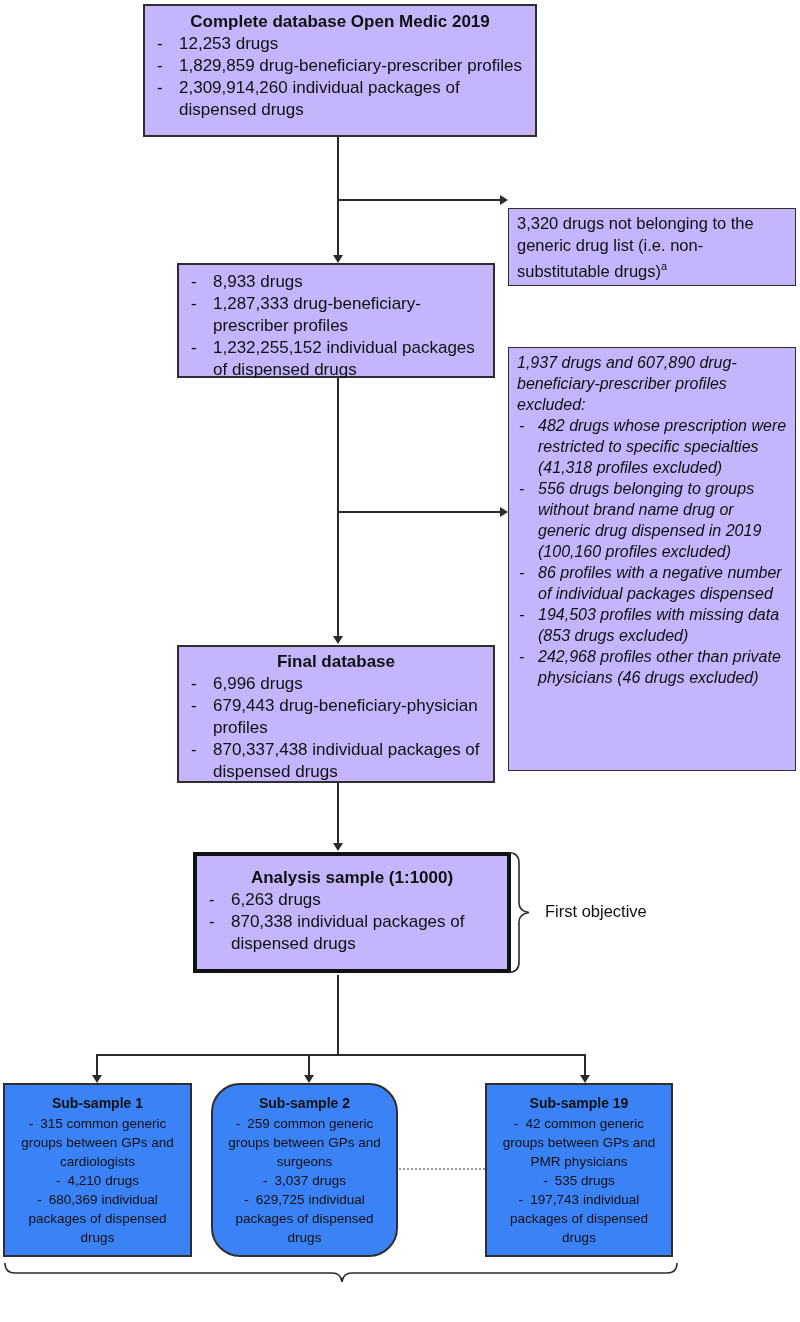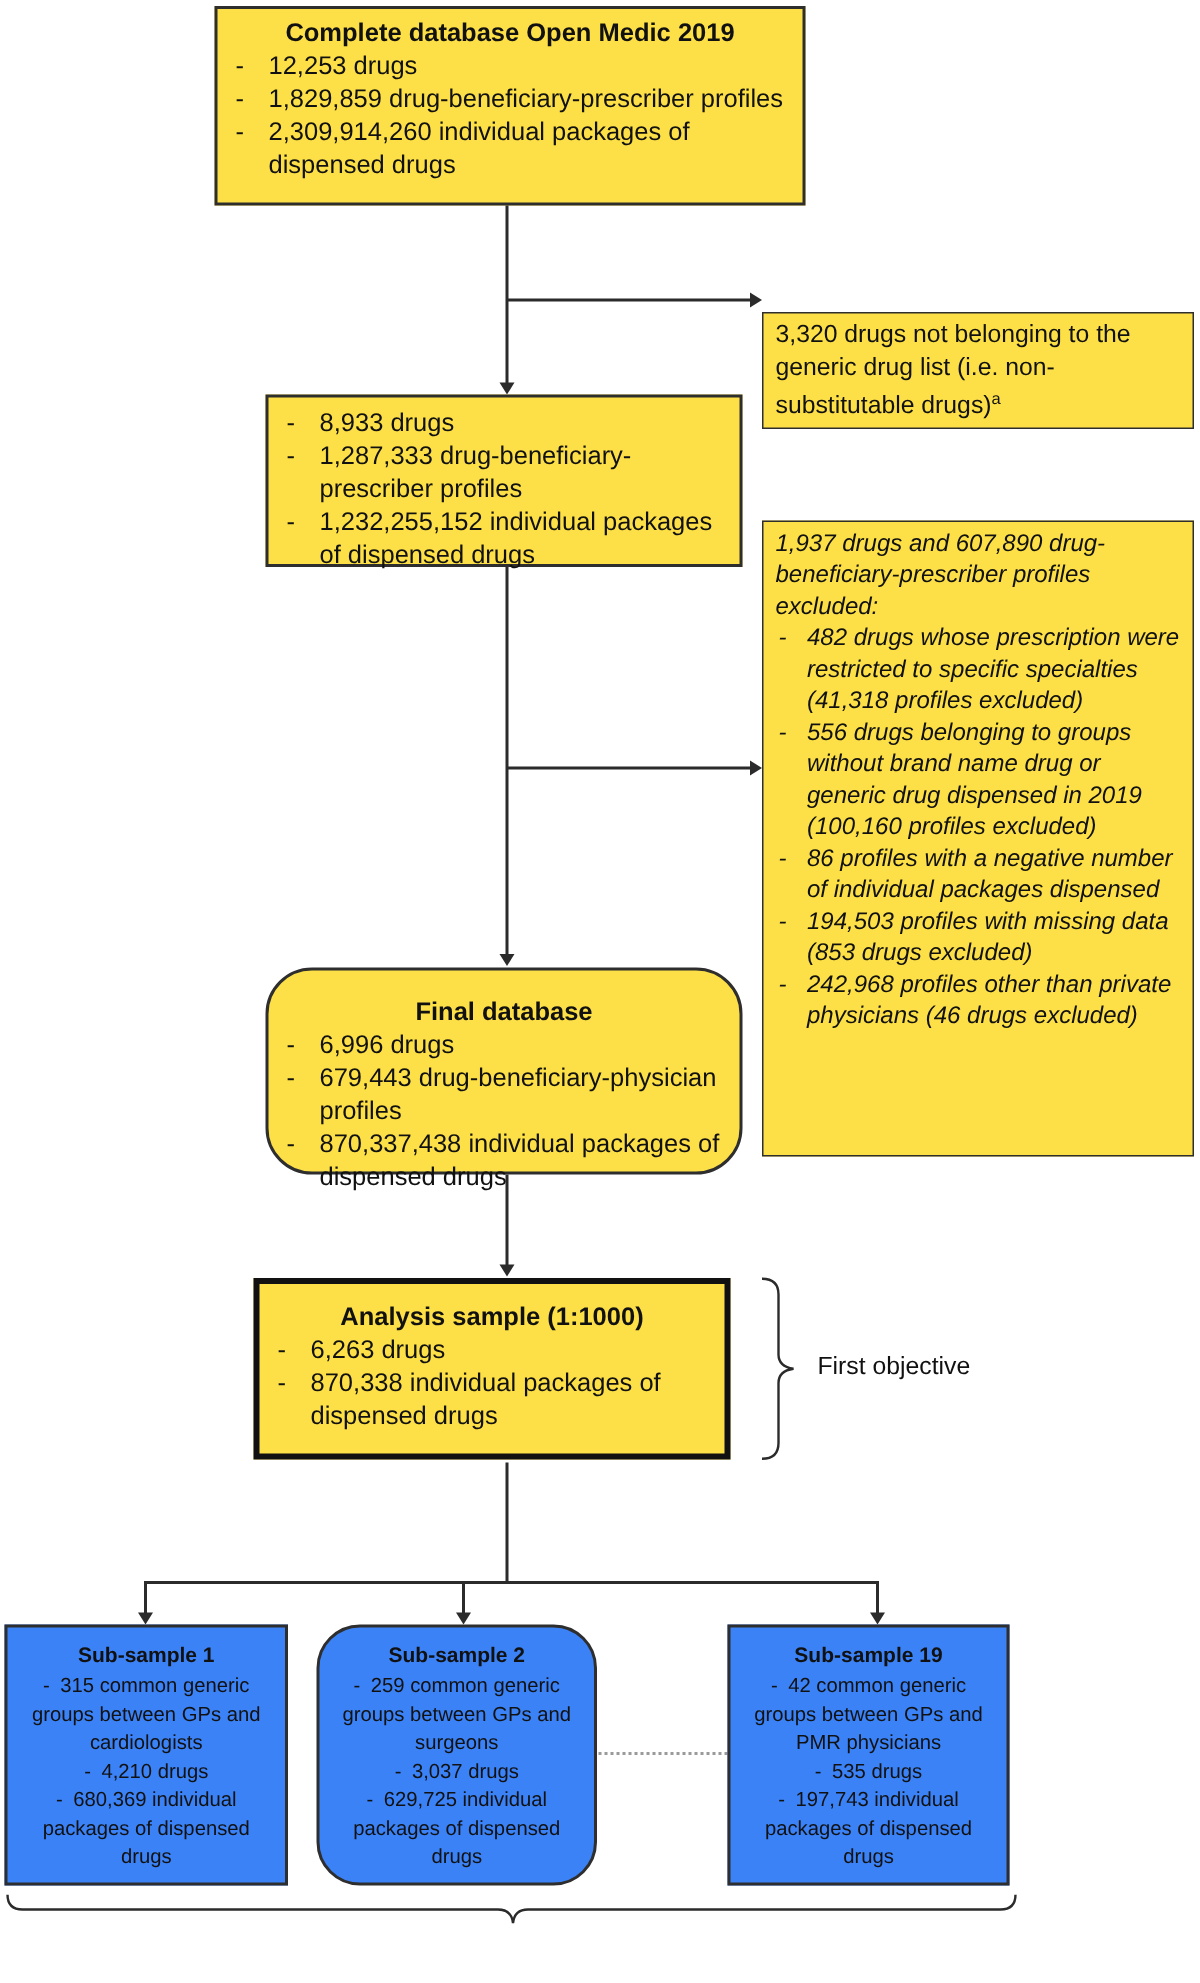--- a/index.html
+++ b/index.html
@@ -1,19 +1,19 @@
 <!DOCTYPE html>
 <html><head>
 <meta charset="utf-8">
 <style>
   html,body{margin:0;padding:0;background:#ffffff;}
   body{width:800px;height:1322px;font-family:"Liberation Sans","DejaVu Sans",sans-serif;color:#111;}
   #diagram{position:relative;width:800px;height:1322px;background:#fff;overflow:hidden;}
 
-  .box{position:absolute;background:#fde047;border:2px solid #2e2e2e;box-sizing:border-box;font-size:17px;line-height:22px;}
+  .box{position:absolute;background:#c4b5fd;border:2px solid #2e2e2e;box-sizing:border-box;font-size:17px;line-height:22px;}
   .box-title{font-weight:bold;text-align:center;}
   .blist{padding:0 4px 0 12px;}
   .li{display:flex;}
   .dash{width:22px;flex:0 0 22px;}
   .li-text{flex:1;}
 
   .excl{border-width:1.5px;font-size:16.5px;line-height:21.5px;padding:4px 8px 0 8px;margin-top:48px;}
   .excl2{font-size:16px;line-height:21px;}
   .excl2 .xlist{padding:0;}
   .excl2 .xli{display:flex;}
@@ -113,42 +113,42 @@
         <span class="xdash">-</span>
         <span class="xtext">194,503 profiles with missing data (853 drugs excluded)</span>
       </div>
       <div class="xli">
         <span class="xdash">-</span>
         <span class="xtext">242,968 profiles other than private physicians (46 drugs excluded)</span>
       </div>
     </div>
   </div>
 
-  <div class="box" style="left:177px;top:645px;width:318px;height:138px;padding-top:17px;border-radius:31px;">
+  <div class="box" style="left:177px;top:645px;width:318px;height:138px;padding-top:4px;">
     <div class="box-title">Final database</div>
     <div class="blist">
       <div class="li">
         <span class="dash">-</span>
         <span class="li-text">6,996 drugs</span>
       </div>
       <div class="li">
         <span class="dash">-</span>
         <span class="li-text">679,443 drug-beneficiary-physician profiles</span>
       </div>
       <div class="li">
         <span class="dash">-</span>
         <span class="li-text">870,337,438 individual packages of dispensed drugs</span>
       </div>
     </div>
   </div>
 
   <div class="vline" style="left:337px;top:783px;height:61px;"></div>
   <div class="arrow-down" style="left:333px;top:843px;"></div>
 
-  <div class="box thick" style="left:169px;top:852px;width:318px;height:121px;padding-top:11px;">
+  <div class="box thick" style="left:193px;top:852px;width:318px;height:121px;padding-top:11px;">
     <div class="box-title">Analysis sample (1:1000)</div>
     <div class="blist">
       <div class="li">
         <span class="dash">-</span>
         <span class="li-text">6,263 drugs</span>
       </div>
       <div class="li">
         <span class="dash">-</span>
         <span class="li-text">870,338 individual packages of dispensed drugs</span>
       </div>

